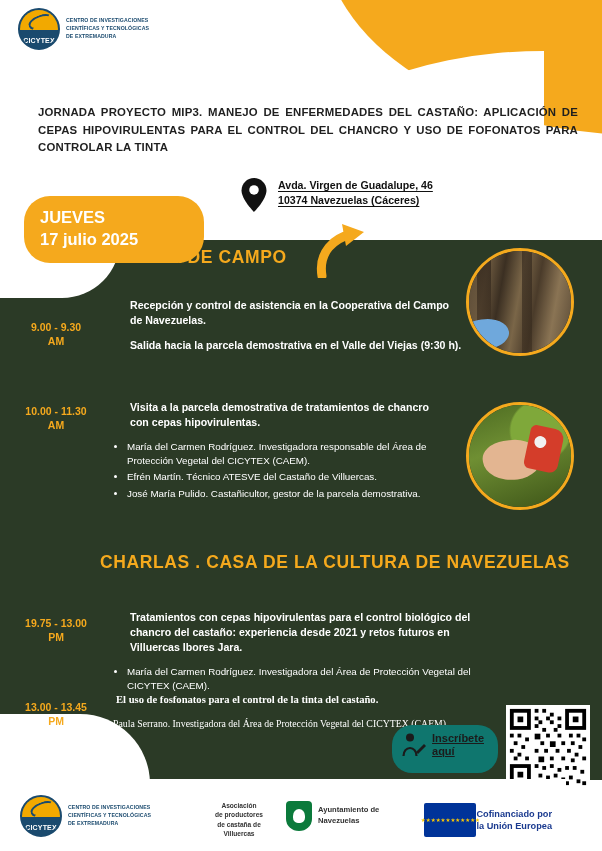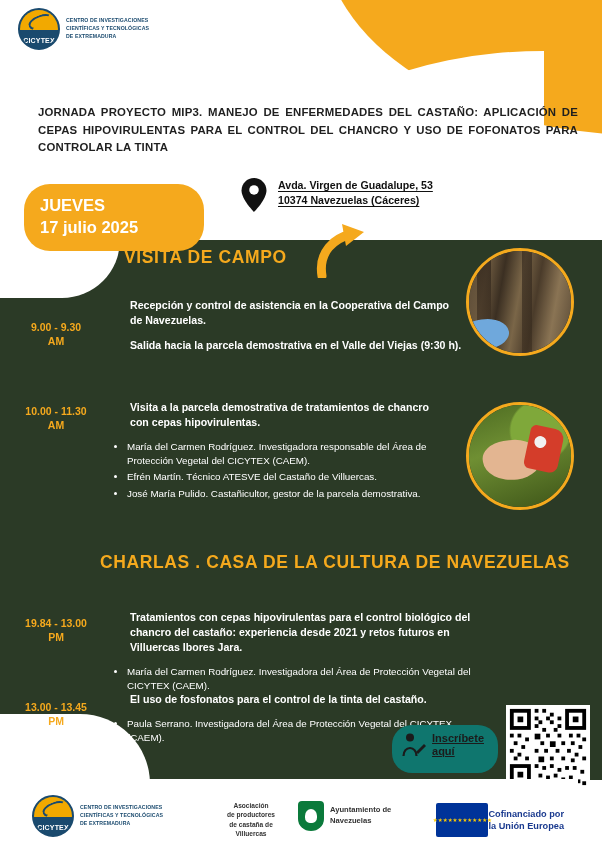--- a/index.html
+++ b/index.html
@@ -142,21 +142,21 @@
     left: 0; top: 714px;
     width: 150px; height: 70px;
     background: #ffffff;
     border-radius: 0 70px 0 0;
     z-index: 3;
   }
 
   
   .date-pill {
     position: absolute;
-    left: 24px; top: 184px;
+    left: 24px; top: 196px;
     width: 180px;
     padding: 10px 16px 12px 16px;
     background: #f5a91d;
     border-radius: 26px 26px 26px 26px;
     color: #ffffff;
     font-weight: bold;
     font-size: 16.5px;
     line-height: 1.35;
     z-index: 7;
   }
@@ -196,21 +196,21 @@
     line-height: 1.42;
     z-index: 5;
   }
   .entry p { margin: 0 0 10px 18px; font-weight: bold; }
   .entry ul { margin: 3px 0 0 0; padding-left: 15px; }
   .entry li { margin-bottom: 3px; font-weight: normal; font-size: 9.8px; line-height: 1.4; }
 
   .e1 { left: 112px; top: 298px; width: 350px; }
   .e2 { left: 112px; top: 400px; width: 335px; }
   .e3 { left: 112px; top: 610px; width: 380px; }
-  .e4 { left: 112px; top: 692px; width: 380px; }
+  .e4 { left: 98px; top: 692px; width: 380px; font-family: Liberation Serif, serif; }
 
   
   .photo {
     position: absolute;
     border-radius: 50%;
     border: 3px solid #f5a91d;
     overflow: hidden;
     z-index: 6;
   }
   .photo-1 { left: 466px; top: 248px; width: 108px; height: 108px; }
@@ -295,21 +295,21 @@
     padding: 7px 14px 14px 10px;
   }
   .inscribete .txt {
     font-size: 11px; font-weight: bold; color: #1b1b1b;
     text-decoration: underline; line-height: 1.25;
   }
 
   
   .footer {
     position: absolute;
-    left: 16px; bottom: 0;
+    left: 4px; bottom: 0;
     width: 562px; height: 72px;
     background: #ffffff;
     display: flex;
     align-items: center;
     z-index: 9;
   }
   .f-cicytex { position: absolute; left: 16px; bottom: 14px; display: flex; align-items: center; gap: 6px; }
   .f-asoc { position: absolute; left: 180px; bottom: 12px; width: 110px; text-align: center;
             font-size: 6.6px; font-weight: bold; color: #333; line-height: 1.45; }
   .f-ayto { position: absolute; left: 282px; bottom: 20px; display: flex; align-items: center; gap: 6px; }
@@ -363,21 +363,21 @@
   <div class="notch"></div>
 </div>
 <div class="white-tail"></div>
 
 <div class="address-row">
   <svg class="pin-icon" viewBox="0 0 24 30">
     <path d="M12 0C5.9 0 1 4.9 1 11c0 8 11 19 11 19s11-11 11-19C23 4.9 18.1 0 12 0z" fill="#111"></path>
     <circle cx="12" cy="10.5" r="4.2" fill="#fff"></circle>
   </svg>
   <div class="address-lines">
-    <div>Avda. Virgen de Guadalupe, 53</div>
+    <div>Avda. Virgen de Guadalupe, 46</div>
     <div>10374 Navezuelas (Cáceres)</div>
   </div>
 </div>
 
 <svg class="arrow-up" width="56" height="56" viewBox="0 0 56 56">
   <path d="M10 54 C6 30 22 16 40 12" stroke="#f5a91d" stroke-width="9" fill="none" stroke-linecap="round"></path>
   <path d="M30 2 L52 10 L34 24 Z" fill="#f5a91d"></path>
 </svg>
 
 <div class="date-pill">
@@ -404,21 +404,21 @@
 <div class="entry e2">
   <p>Visita a la parcela demostrativa de tratamientos de chancro con cepas hipovirulentas.</p>
   <ul>
     <li>María del Carmen Rodríguez. Investigadora responsable del Área de Protección Vegetal del CICYTEX (CAEM).</li>
     <li>Efrén Martín. Técnico ATESVE del Castaño de Villuercas.</li>
     <li>José María Pulido. Castañicultor, gestor de la parcela demostrativa.</li>
   </ul>
 </div>
 
 <div class="time t3">
-  <div>19.84 - 13.00</div>
+  <div>19.75 - 13.00</div>
   <div>PM</div>
 </div>
 <div class="entry e3">
   <p>Tratamientos con cepas hipovirulentas para el control biológico del chancro del castaño: experiencia desde 2021 y retos futuros en Villuercas Ibores Jara.</p>
   <ul>
     <li>María del Carmen Rodríguez. Investigadora del Área de Protección Vegetal del CICYTEX (CAEM).</li>
   </ul>
 </div>
 
 <div class="time t4">

